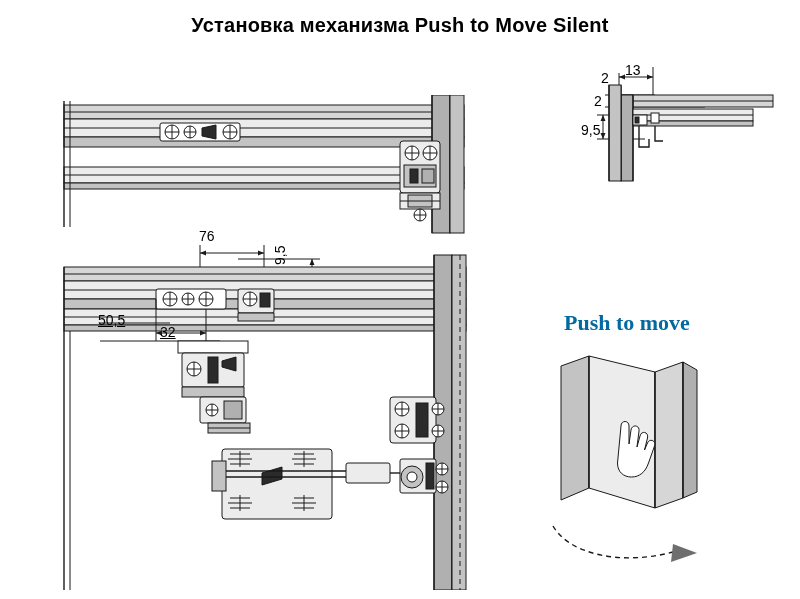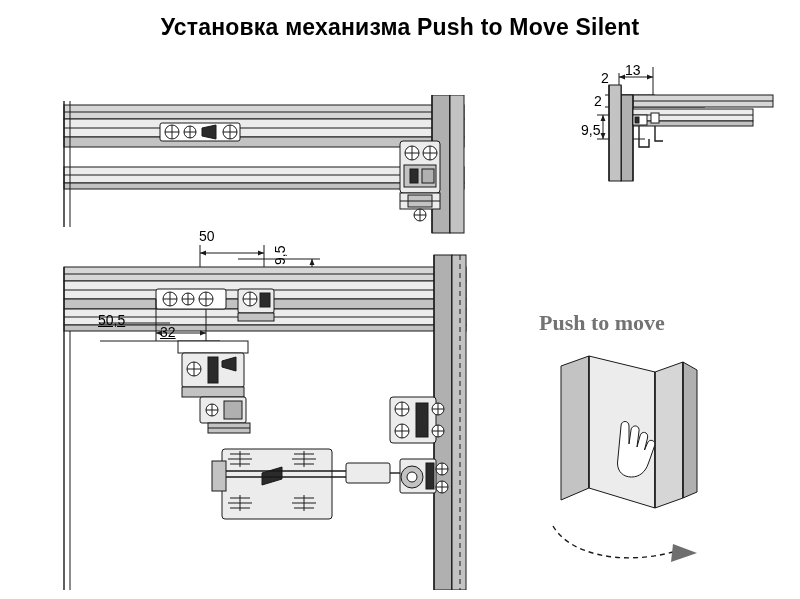--- a/index.html
+++ b/index.html
@@ -14,43 +14,43 @@
     background: #ffffff;
     font-family: "Liberation Sans", sans-serif;
     overflow: hidden;
   }
   .title {
     position: absolute;
     top: 14px;
     left: 0;
     width: 800px;
     text-align: center;
-    font-size: 23px;
+    font-size: 20px;
     font-weight: 700;
     color: #000000;
     letter-spacing: 0.2px;
   }
   .dim-label {
     position: absolute;
     font-size: 14px;
     color: #000000;
     font-family: "Liberation Sans", sans-serif;
     white-space: nowrap;
   }
   .dim-label.vert {
     transform: rotate(-90deg);
     transform-origin: left top;
   }
   .push-text {
     position: absolute;
-    left: 539px;
+    left: 564px;
     top: 310px;
     font-size: 22px;
     font-weight: 700;
-    color: #737373;
+    color: #0369a1;
     font-family: "Liberation Serif", serif;
     white-space: nowrap;
   }
   svg { display: block; }
   .ln { stroke: #1a1a1a; fill: none; }
   .thin { stroke-width: 1; }
   .med { stroke-width: 1.4; }
   .fill-grey { fill: #d6d6d6; stroke: #1a1a1a; stroke-width: 1; }
   .fill-grey2 { fill: #c3c3c3; stroke: #1a1a1a; stroke-width: 1; }
   .fill-grey3 { fill: #b0b0b0; stroke: #1a1a1a; stroke-width: 1; }
@@ -299,21 +299,21 @@
     <circle class="fill-white" cx="352" cy="232" r="5"></circle>
     <rect class="fill-dark" x="366" y="218" width="8" height="26"></rect>
     <circle class="fill-white" cx="382" cy="224" r="6"></circle>
     <line class="ln thin" x1="376" y1="224" x2="388" y2="224"></line>
     <line class="ln thin" x1="382" y1="218" x2="382" y2="230"></line>
     <circle class="fill-white" cx="382" cy="242" r="6"></circle>
     <line class="ln thin" x1="376" y1="242" x2="388" y2="242"></line>
     <line class="ln thin" x1="382" y1="236" x2="382" y2="248"></line>
   </svg>
 
-  <div class="dim-label" style="left:199px; top:228px;">50</div>
+  <div class="dim-label" style="left:199px; top:228px;">76</div>
   <div class="dim-label vert" style="left:272px; top:265px;">9,5</div>
   <div class="dim-label" style="left:98px; top:312px;text-decoration:underline;">50,5</div>
   <div class="dim-label" style="left:160px; top:324px;text-decoration:underline;">32</div>
 
   <div class="push-text">Push to move</div>
 
   <svg style="position:absolute; left:525px; top:348px;" width="230" height="230" viewBox="0 0 230 230">
 
     <polygon class="fill-grey2" points="36,18 64,8 64,140 36,152"></polygon>
 

